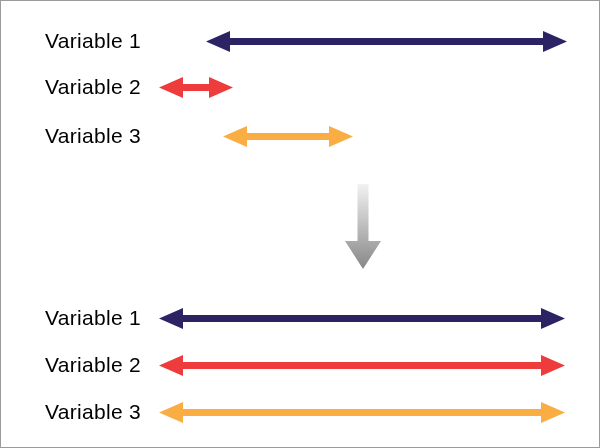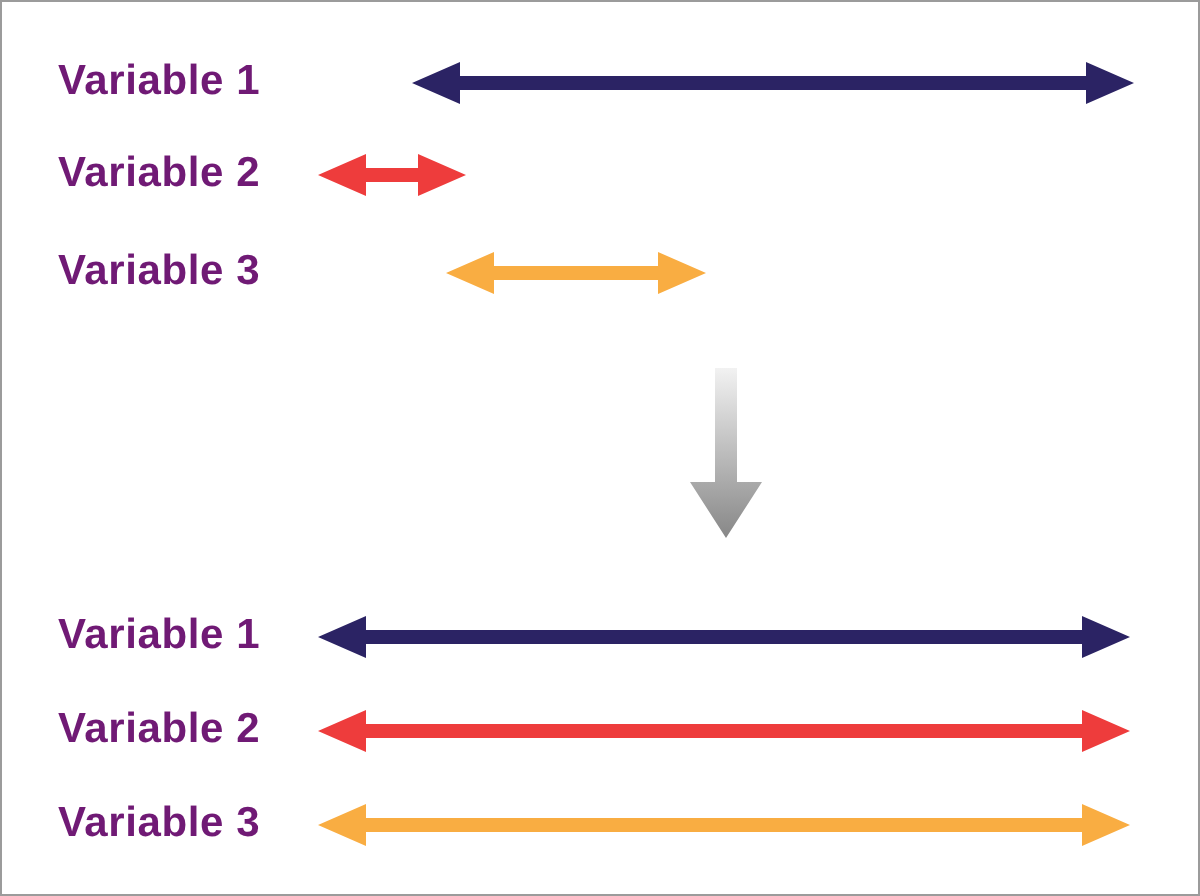--- a/index.html
+++ b/index.html
@@ -12,26 +12,26 @@
     width: 600px;
     height: 448px;
     box-sizing: border-box;
     border: 1px solid #9b9b9b;
     background: #ffffff;
     overflow: hidden;
     font-family: "Liberation Sans", sans-serif;
   }
   .var-label {
     position: absolute;
-    left: 28px;
+    left: 44px;
     height: 28px;
     line-height: 28px;
     font-size: 21px;
-    font-weight: 700;
-    color: #701a75;
+    font-weight: 400;
+    color: #000000;
     letter-spacing: 0.3px;
     white-space: nowrap;
   }
   svg.range-arrow, svg.down-arrow {
     position: absolute;
     display: block;
   }
 </style>
 </head>
 <body>

